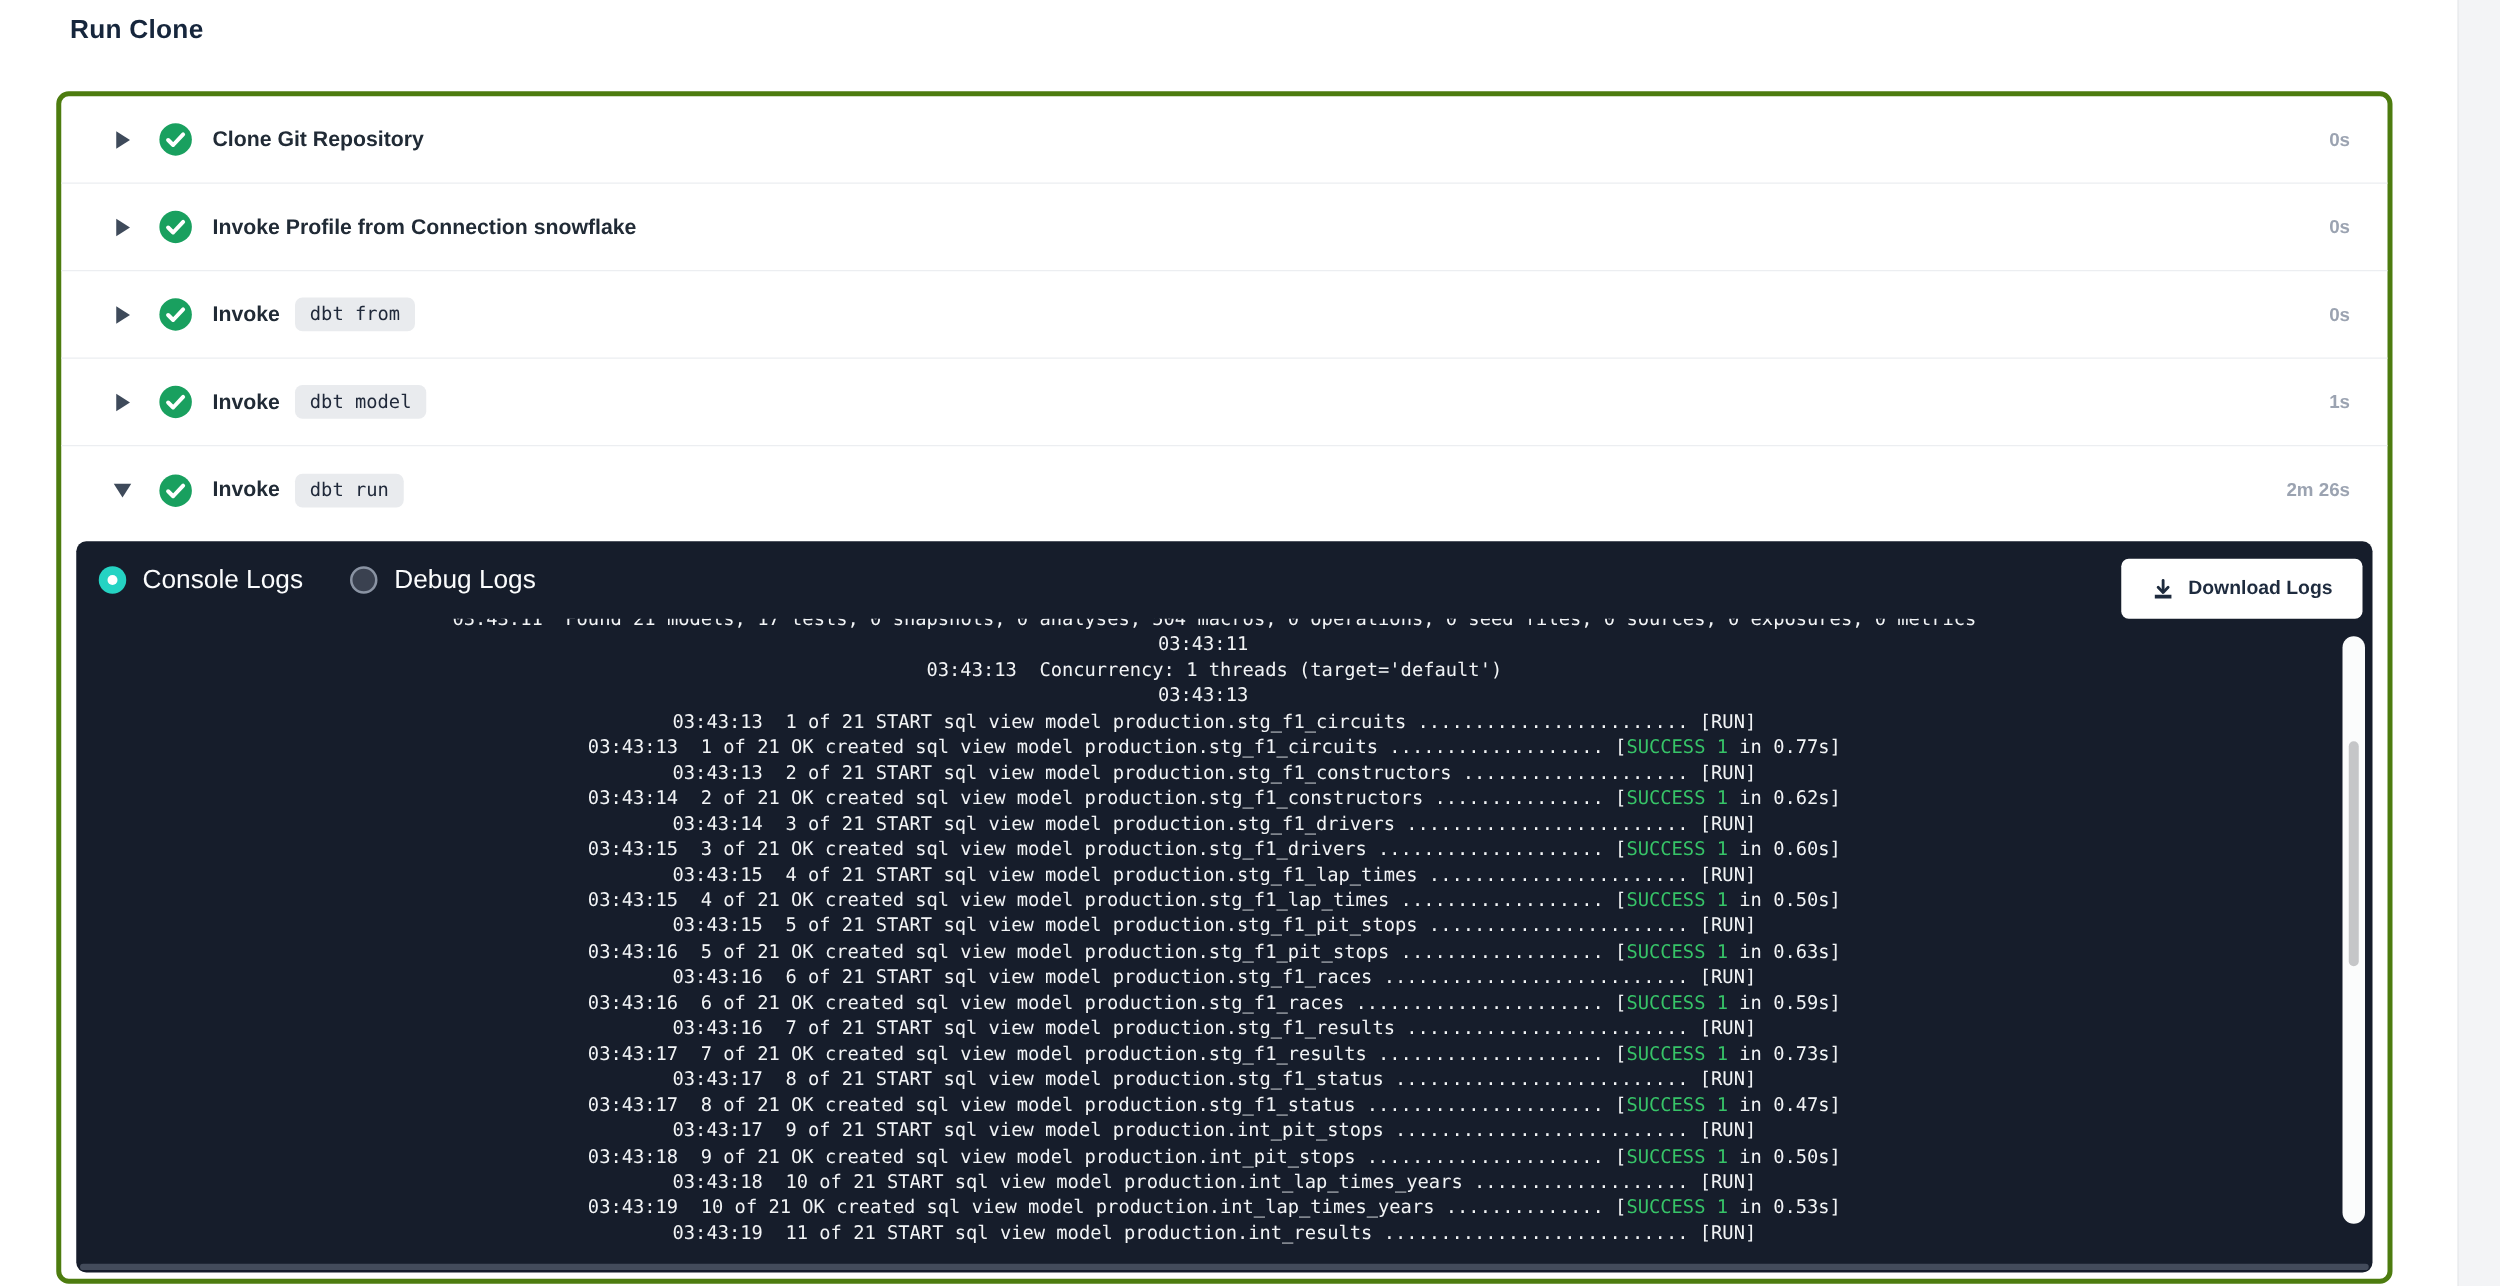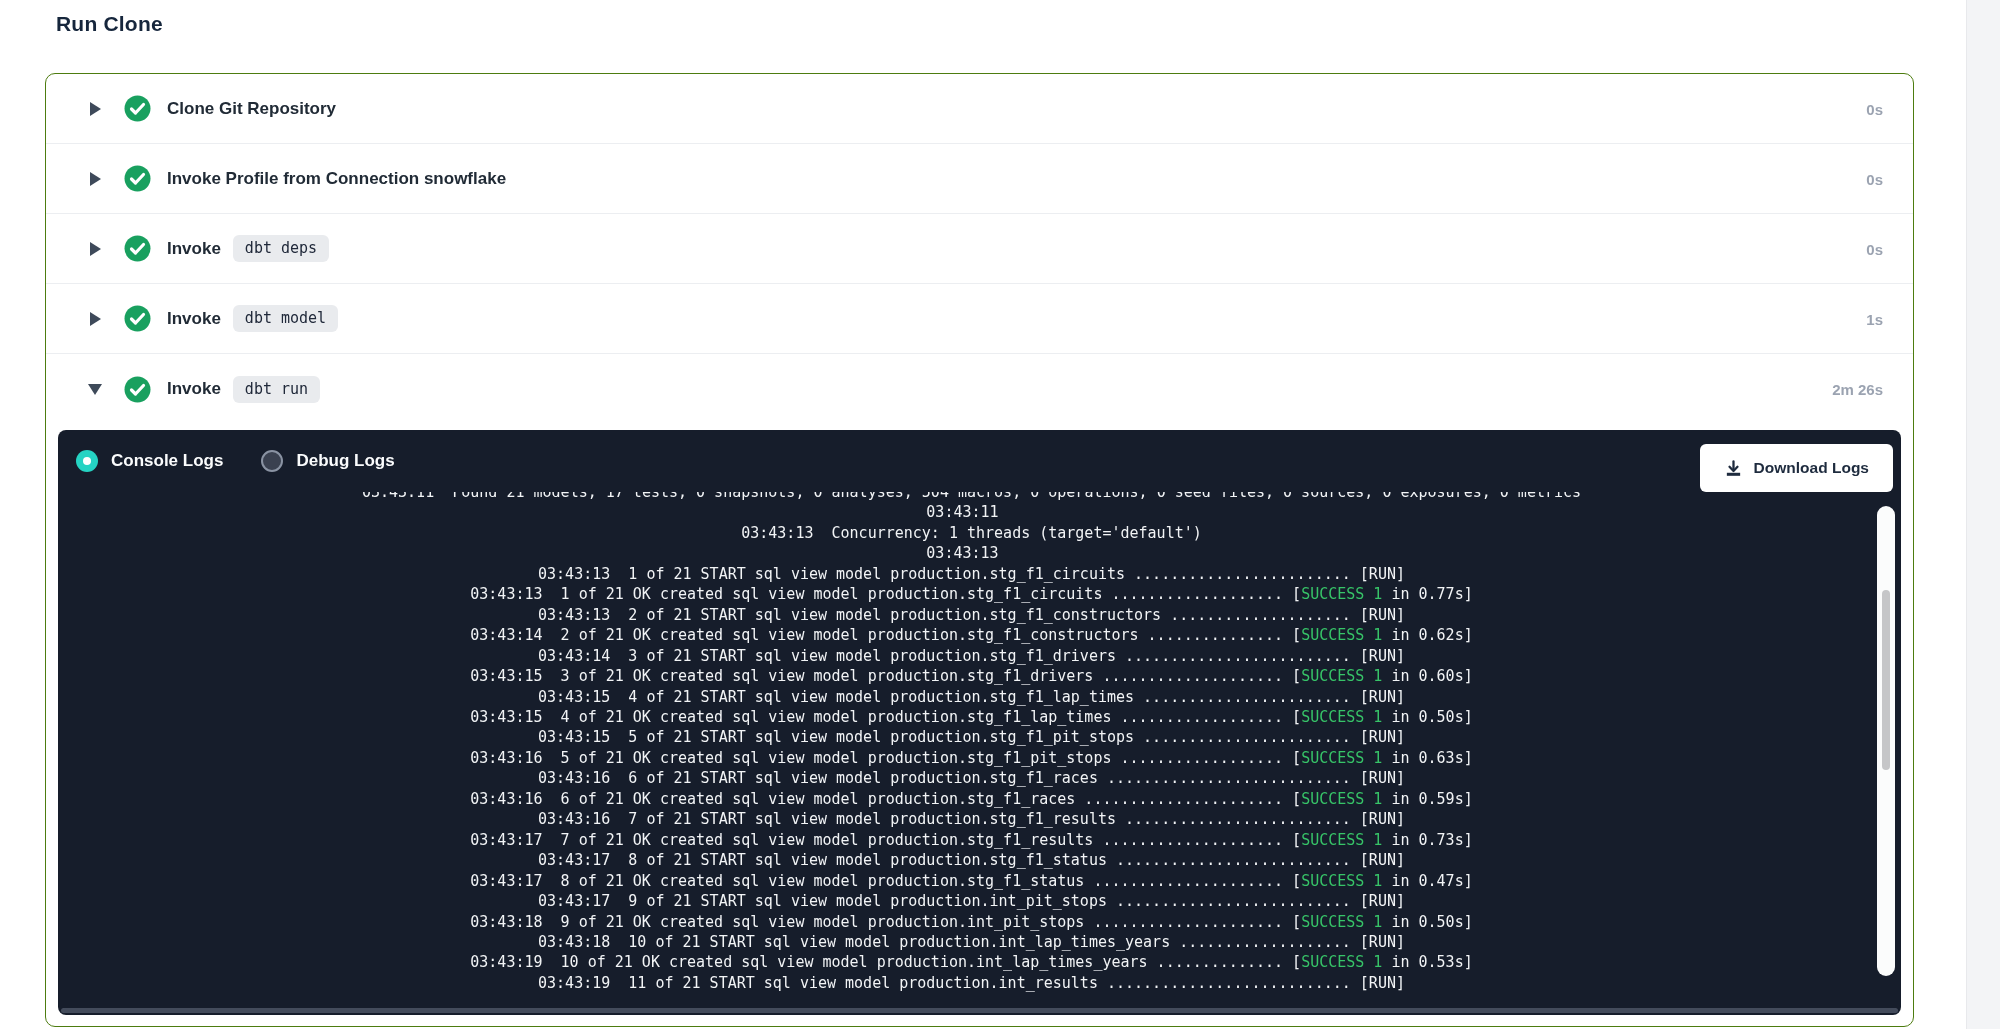--- a/index.html
+++ b/index.html
@@ -13,21 +13,21 @@
   .right-gutter {
     position: absolute; left: 1966px; top: 0; width: 34px; height: 1029px;
     background: #f3f4f6; border-left: 1px solid #e8e9ec;
   }
   .page-title {
     position: absolute; left: 56px; top: 12px;
     font-size: 21px; font-weight: 700; color: #16263c; letter-spacing: .2px;
   }
   .steps-card {
     position: absolute; left: 45px; top: 73px; width: 1869px; height: 954px;
-    background: #fff; border: 1px solid #4d7c0f; border-radius: 10px;
+    background: #fff; border: 4px solid #4d7c0f; border-radius: 10px;
   }
   .step-row {
     position: relative; height: 70px; display: flex; align-items: center;
     padding-left: 42px; cursor: pointer;
   }
   .step-row.divided { border-bottom: 1px solid #eceef1; }
   .chev { width: 14px; display: flex; justify-content: center; }
   .chev-right {
     width: 0; height: 0;
     border-left: 11px solid #3e4a5a;
@@ -64,21 +64,21 @@
   .radio-opt + .radio-opt { margin-left: 38px; text-align: center; }
   .radio-outer {
     width: 22px; height: 22px; border-radius: 50%; position: relative; flex: none;
   }
   .radio-outer.sel { background: #25d3c3; }
   .radio-outer.sel::after {
     content: ""; position: absolute; left: 50%; top: 50%; transform: translate(-50%,-50%);
     width: 8px; height: 8px; border-radius: 50%; background: #ffffff;
   }
   .radio-outer.unsel { background: #3a4150; border: 2.5px solid #8a93a3; }
-  .radio-label { margin-left: 13px; color: #fbfcfd; font-size: 17px; font-weight: 700; }
+  .radio-label { margin-left: 13px; color: #fbfcfd; font-size: 21px; font-weight: 400; }
   .download-btn {
     position: absolute; right: 0; top: 14px; height: 48px;
     background: #ffffff; border: none; border-radius: 6px;
     display: flex; align-items: center; gap: 11px; padding: 0 24px;
     font-family: "Liberation Sans", sans-serif;
     font-size: 15.5px; font-weight: 700; color: #1e2b3e; cursor: pointer;
   }
   .log-viewport {
     position: absolute; left: 18px; top: 62px; right: 34px; bottom: 14px;
     overflow: hidden;
@@ -137,21 +137,21 @@
 
   <div class="step-row divided">
     <span class="chev">
         <span class="chev-right"></span>
       </span>
     <svg class="status-check" viewBox="0 0 27 27">
       <circle cx="13.5" cy="13.5" r="13" fill="#19a05f"></circle>
       <polyline points="7.5,14 11.5,18 19.5,9.5" fill="none" stroke="#ffffff" stroke-width="3.2" stroke-linecap="round" stroke-linejoin="round"></polyline>
     </svg>
     <span class="step-label">Invoke</span>
-    <span class="cmd-chip">dbt deps</span>
+    <span class="cmd-chip">dbt from</span>
     <span class="duration">0s</span>
   </div>
 
   <div class="step-row divided">
     <span class="chev">
         <span class="chev-right"></span>
       </span>
     <svg class="status-check" viewBox="0 0 27 27">
       <circle cx="13.5" cy="13.5" r="13" fill="#19a05f"></circle>
       <polyline points="7.5,14 11.5,18 19.5,9.5" fill="none" stroke="#ffffff" stroke-width="3.2" stroke-linecap="round" stroke-linejoin="round"></polyline>

